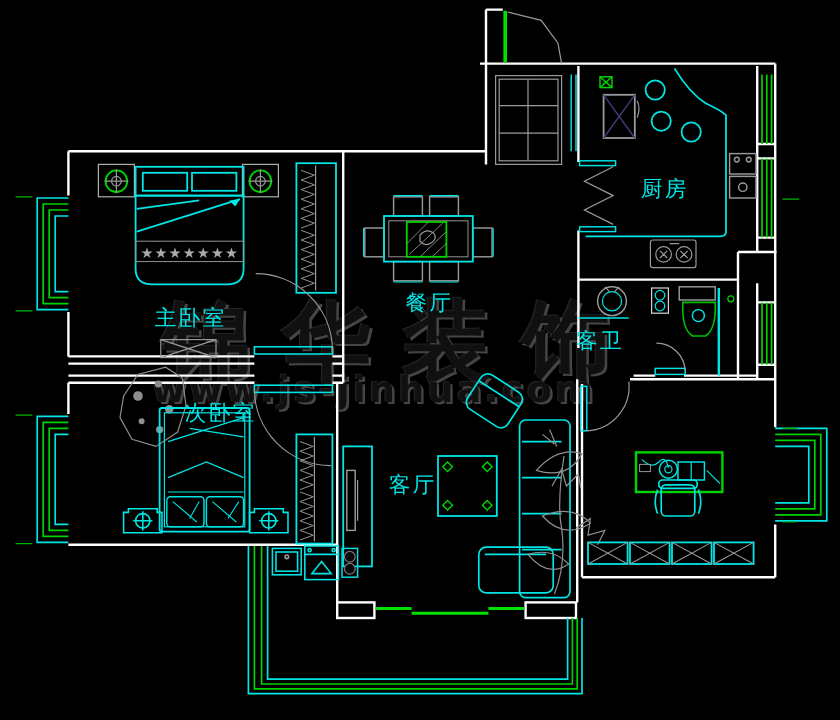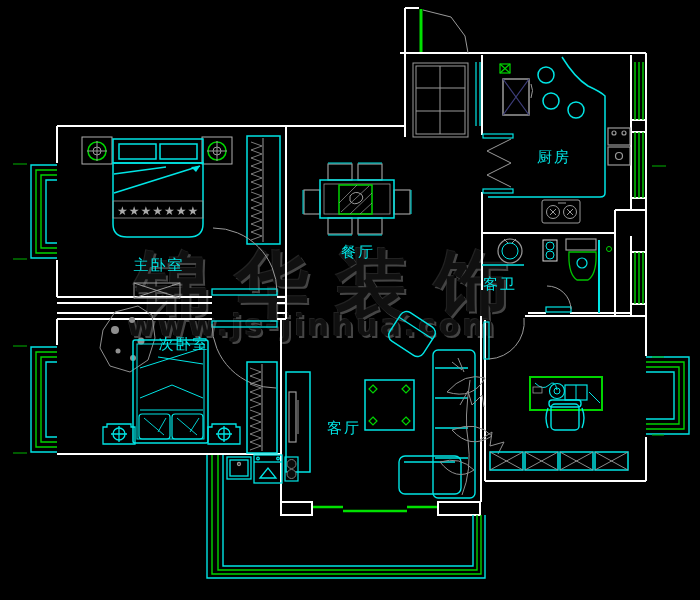--- a/index.html
+++ b/index.html
@@ -3,21 +3,21 @@
 <meta charset="utf-8">
 <style>
   html,body{margin:0;padding:0;background:#000;}
   .stage{position:relative;width:700px;height:600px;background:#000;overflow:hidden;
          font-family:"DejaVu Sans",sans-serif;}
   .watermark{position:absolute;z-index:1;white-space:nowrap;font-weight:bold;
              color:#101010;text-shadow:2px 2px 0 #454545,-1px -1px 0 #222;}
   .wm-brand{left:335px;top:236px;font-size:74px;letter-spacing:26px;transform:translateX(-50%);}
   .wm-url{left:312px;top:308px;font-size:30px;letter-spacing:3px;transform:translateX(-50%);}
   svg.plan{position:absolute;left:0;top:0;z-index:2;}
-  .lbl{position:absolute;z-index:3;color:#00e6e6;font-size:15px;letter-spacing:2px;
+  .lbl{position:absolute;z-index:3;color:#00e6e6;font-size:18px;letter-spacing:2px;
        white-space:nowrap;transform:translate(-50%,-50%);}
 </style>
 </head>
 <body>
 
 <div class="stage">
 
   <div class="watermark wm-brand">锦华装饰</div>
   <div class="watermark wm-url">www.js-jinhua.com</div>
 
@@ -337,16 +337,16 @@
 
     <g stroke="#00b400" stroke-width="1" fill="none">
       <path d="M13,164 H27 M13,259 H27 M13,346 H27 M13,453 H27"></path>
       <path d="M652,166 H666 M652,357 H664 M652,435 H664"></path>
     </g>
   </svg>
 
   <div class="lbl" style="left:159px;top:265px">主卧室</div>
   <div class="lbl" style="left:184px;top:344px">次卧室</div>
   <div class="lbl" style="left:358px;top:252px">餐厅</div>
-  <div class="lbl" style="left:344px;top:428px">客厅</div>
+  <div class="lbl" style="left:344px;top:404px">客厅</div>
   <div class="lbl" style="left:554px;top:157px">厨房</div>
   <div class="lbl" style="left:500px;top:284px">客卫</div>
 </div>
 
 </body></html>

